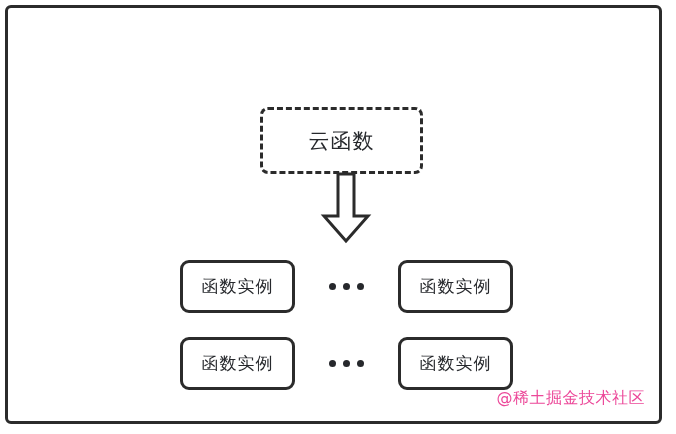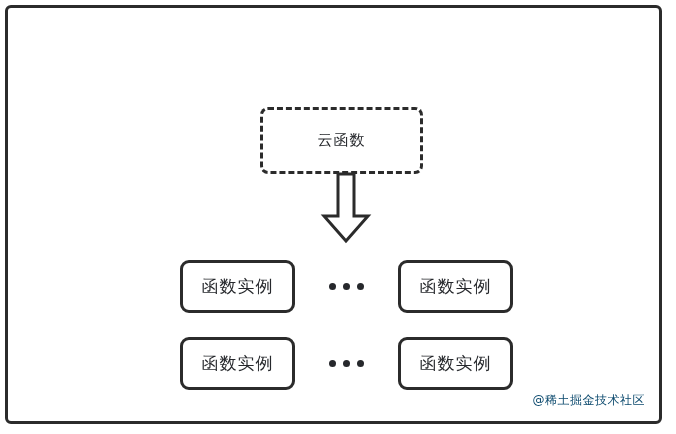--- a/index.html
+++ b/index.html
@@ -51,21 +51,21 @@
     height: 67px;
     box-sizing: border-box;
     border: 3px dashed #2b2b2b;
     border-radius: 8px;
     background: #ffffff;
     display: flex;
     align-items: center;
     justify-content: center;
   }
   #cloud-function-node .node-label {
-    font-size: 15px;
+    font-size: 21px;
     color: #26282c;
     letter-spacing: 1px;
   }
 
   
   #dispatch-arrow {
     position: absolute;
     left: 312px;
     top: 164px;
     width: 52px;
@@ -113,22 +113,22 @@
     height: 7px;
     border-radius: 50%;
     background: #26282c;
   }
 
   
   #watermark {
     position: absolute;
     right: 14px;
     bottom: 12px;
-    font-size: 12px;
-    color: #0c4a6e;
+    font-size: 16px;
+    color: #ec4899;
     letter-spacing: 0.5px;
     white-space: nowrap;
   }
 </style>
 </head>
 <body>
 
 <div id="platform-frame">
 
 

